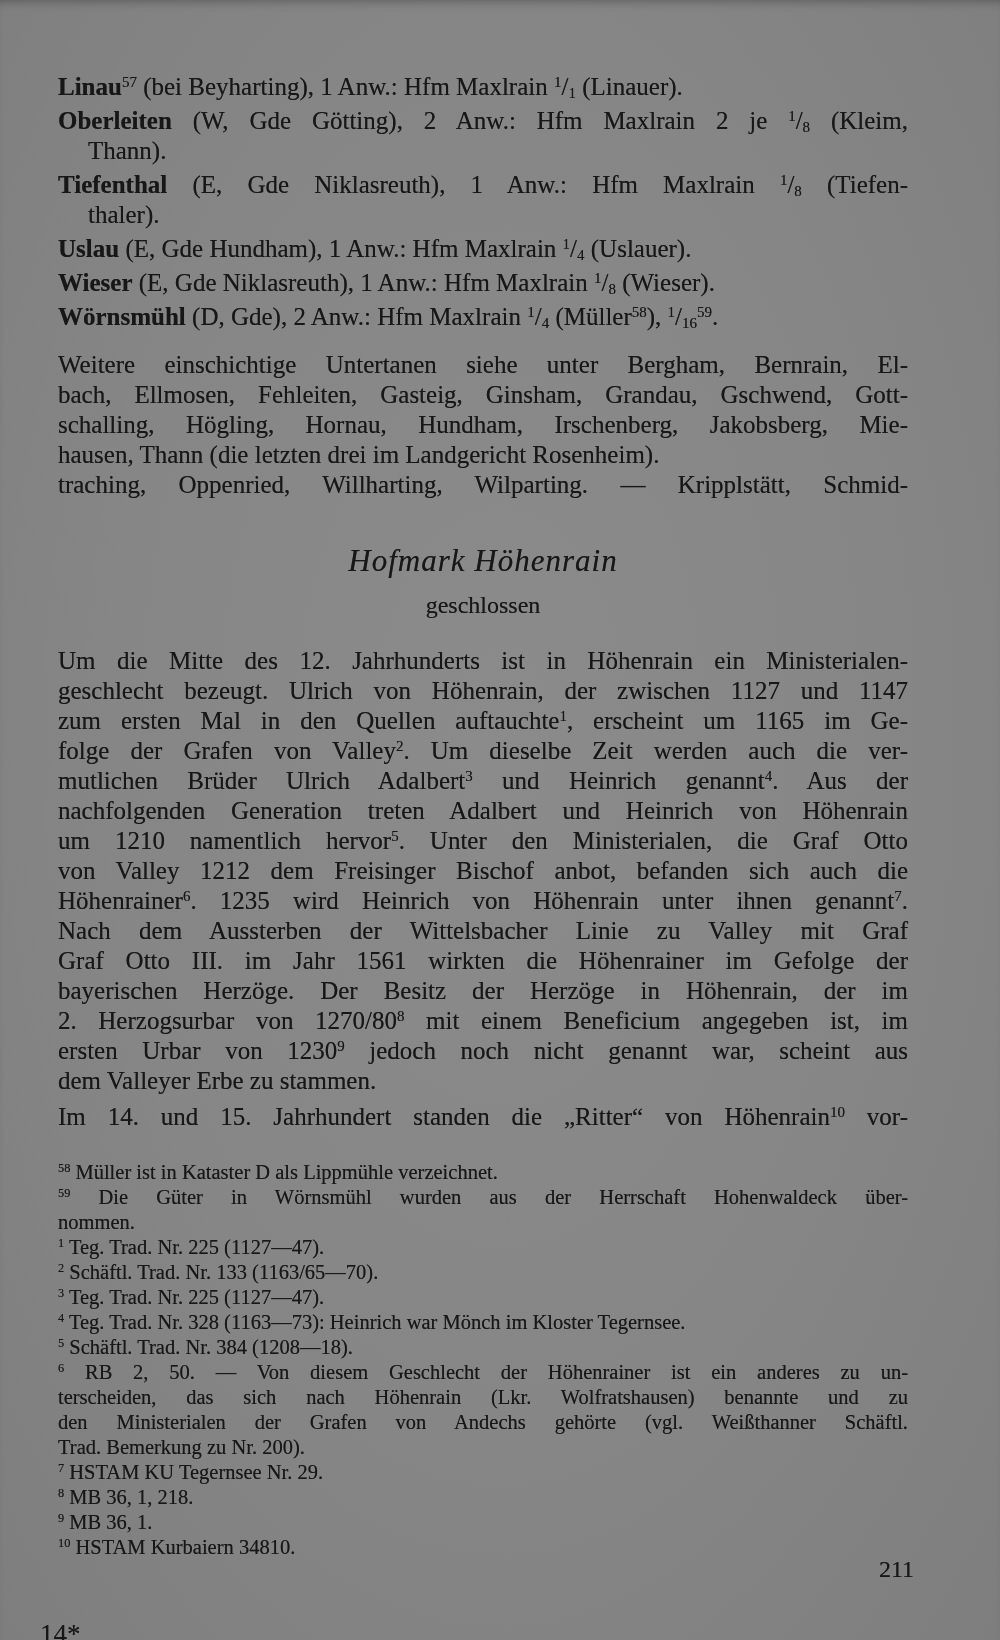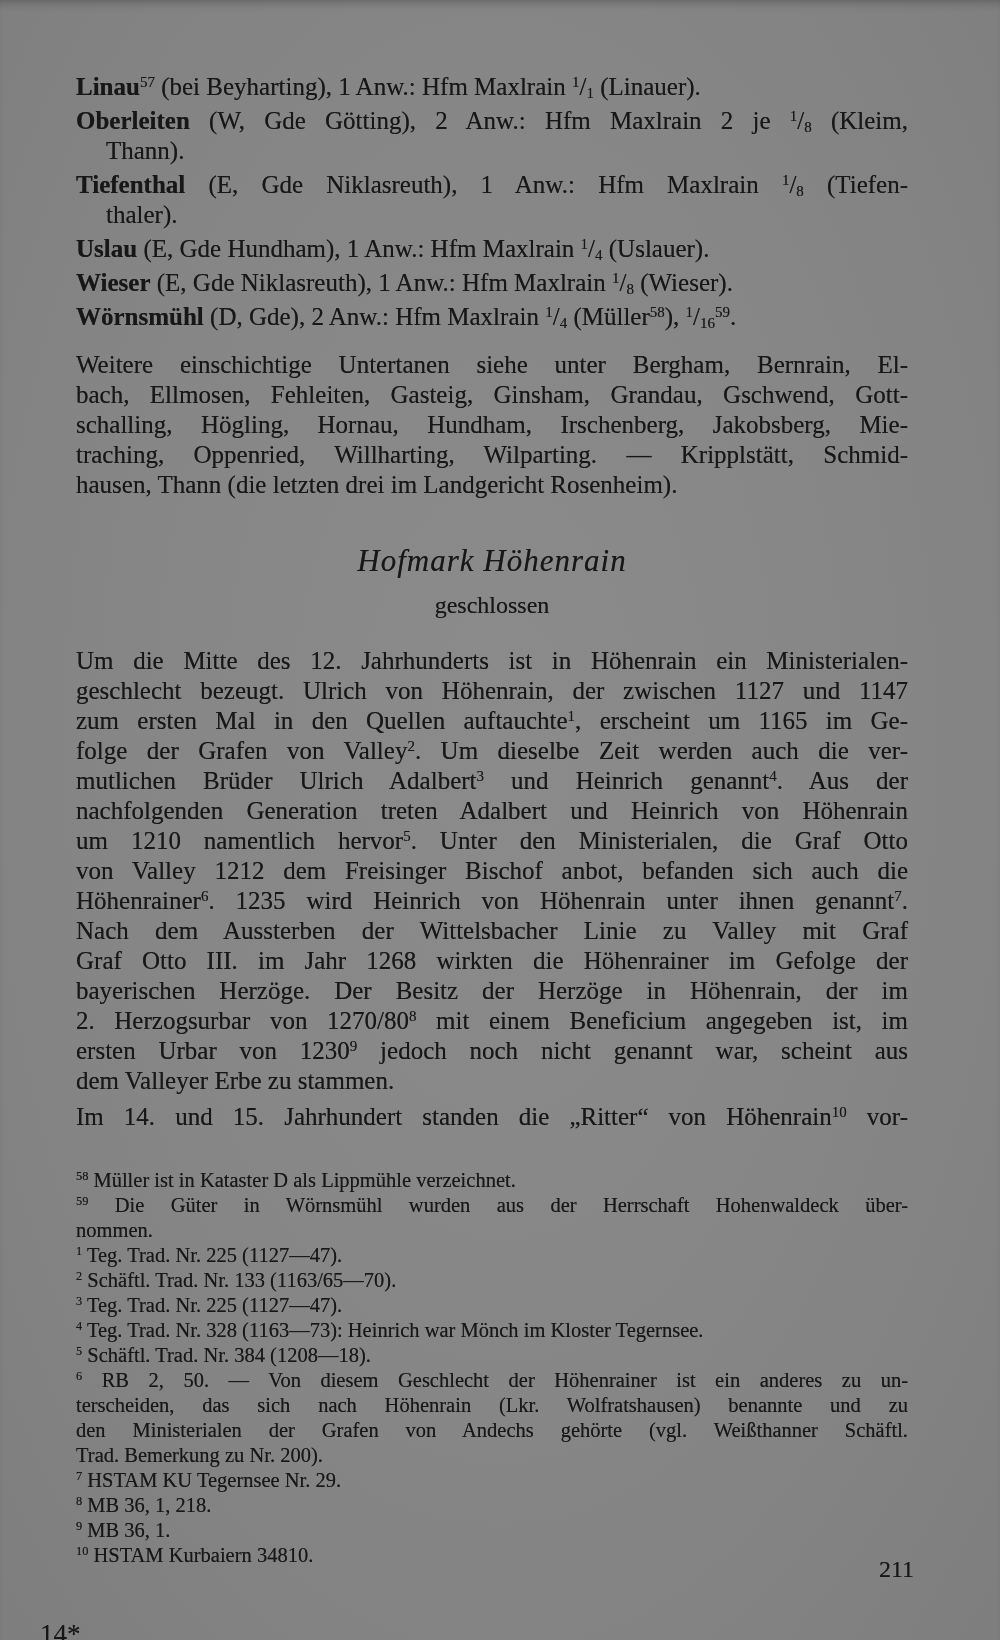--- a/index.html
+++ b/index.html
@@ -6,39 +6,39 @@
   body {
     width: 1000px; height: 1640px;
     background: radial-gradient(ellipse at 50% 45%, #8b8b8b 0%, #868686 55%, #7e7e7e 100%);
     font-family: "Liberation Serif", "DejaVu Serif", serif;
     color: #171717;
     overflow: hidden;
     position: relative;
   }
   .page {
     position: absolute; inset: 0;
-    padding: 72px 92px 0 76px;
+    padding: 72px 92px 0 58px;
     box-shadow: inset 0 8px 10px -6px rgba(0,0,0,.28);
     box-sizing: border-box;
   }
   .ln { min-height: 30px; line-height: 30px; }
   .j { text-align: justify; text-align-last: justify; }
   .ind { padding-left: 30px; }
   .b { font-weight: bold; }
   .main { font-size: 25px; }
   .entry { margin-bottom: 4px; }
   .weitere { margin-top: 18px; font-size: 25px; }
   .heading-block { margin-top: 42px; text-align: center; }
   .title {
     font-style: italic; font-size: 31px; line-height: 38px; letter-spacing: 1px;
   }
   .subtitle { font-size: 24px; line-height: 30px; margin-top: 10px; }
   .bodypara { margin-top: 26px; }
   .bodypara2 { margin-top: 6px; }
-  .footnotes { margin-top: 36px; font-size: 20.5px; }
+  .footnotes { margin-top: 28px; font-size: 20.5px; }
   .footnotes .ln { min-height: 25px; line-height: 25px; }
   sup {
     font-size: 0.6em; line-height: 0;
     vertical-align: baseline; position: relative; top: -0.55em;
   }
   .frac { white-space: nowrap; }
   .frac sub {
     font-size: 0.6em; line-height: 0;
     vertical-align: baseline; position: relative; top: 0.2em;
   }
@@ -78,41 +78,41 @@
       </div>
       <div class="entry">
         <div class="ln"><span class="b">Wörnsmühl</span><span> (D, Gde), 2 Anw.: Hfm Maxlrain </span><span class="frac"><sup>1</sup>/<sub>4</sub></span><span> (Müller</span><sup>58</sup><span>), </span><span class="frac"><sup>1</sup>/<sub>16</sub></span><sup>59</sup><span>.</span></div>
       </div>
     </div>
 
   <div class="weitere">
       <div class="ln j"><span>Weitere einschichtige Untertanen siehe unter Bergham, Bernrain, El-</span></div>
       <div class="ln j"><span>bach, Ellmosen, Fehleiten, Gasteig, Ginsham, Grandau, Gschwend, Gott-</span></div>
       <div class="ln j"><span>schalling, Högling, Hornau, Hundham, Irschenberg, Jakobsberg, Mie-</span></div>
+      <div class="ln"><span>hausen, Thann (die letzten drei im Landgericht Rosenheim).</span></div>
       <div class="ln j"><span>traching, Oppenried, Willharting, Wilparting. — Kripplstätt, Schmid-</span></div>
-      <div class="ln"><span>hausen, Thann (die letzten drei im Landgericht Rosenheim).</span></div>
     </div>
 
   <div class="heading-block">
     <div class="title">Hofmark Höhenrain</div>
     <div class="subtitle">geschlossen</div>
   </div>
 
   <div class="main bodypara">
       <div class="ln j"><span>Um die Mitte des 12. Jahrhunderts ist in Höhenrain ein Ministerialen-</span></div>
       <div class="ln j"><span>geschlecht bezeugt. Ulrich von Höhenrain, der zwischen 1127 und 1147</span></div>
       <div class="ln j"><span>zum ersten Mal in den Quellen auftauchte</span><sup>1</sup><span>, erscheint um 1165 im Ge-</span></div>
       <div class="ln j"><span>folge der Grafen von Valley</span><sup>2</sup><span>. Um dieselbe Zeit werden auch die ver-</span></div>
       <div class="ln j"><span>mutlichen Brüder Ulrich Adalbert</span><sup>3</sup><span> und Heinrich genannt</span><sup>4</sup><span>. Aus der</span></div>
       <div class="ln j"><span>nachfolgenden Generation treten Adalbert und Heinrich von Höhenrain</span></div>
       <div class="ln j"><span>um 1210 namentlich hervor</span><sup>5</sup><span>. Unter den Ministerialen, die Graf Otto</span></div>
       <div class="ln j"><span>von Valley 1212 dem Freisinger Bischof anbot, befanden sich auch die</span></div>
       <div class="ln j"><span>Höhenrainer</span><sup>6</sup><span>. 1235 wird Heinrich von Höhenrain unter ihnen genannt</span><sup>7</sup><span>.</span></div>
       <div class="ln j"><span>Nach dem Aussterben der Wittelsbacher Linie zu Valley mit Graf</span></div>
-      <div class="ln j"><span>Graf Otto III. im Jahr 1268 wirkten die Höhenrainer im Gefolge der</span></div>
+      <div class="ln j"><span>Graf Otto III. im Jahr 1561 wirkten die Höhenrainer im Gefolge der</span></div>
       <div class="ln j"><span>bayerischen Herzöge. Der Besitz der Herzöge in Höhenrain, der im</span></div>
       <div class="ln j"><span>2. Herzogsurbar von 1270/80</span><sup>8</sup><span> mit einem Beneficium angegeben ist, im</span></div>
       <div class="ln j"><span>ersten Urbar von 1230</span><sup>9</sup><span> jedoch noch nicht genannt war, scheint aus</span></div>
       <div class="ln"><span>dem Valleyer Erbe zu stammen.</span></div>
     </div>
 
   <div class="main bodypara2">
       <div class="ln j"><span>Im 14. und 15. Jahrhundert standen die „Ritter“ von Höhenrain</span><sup>10</sup><span> vor-</span></div>
     </div>
 

